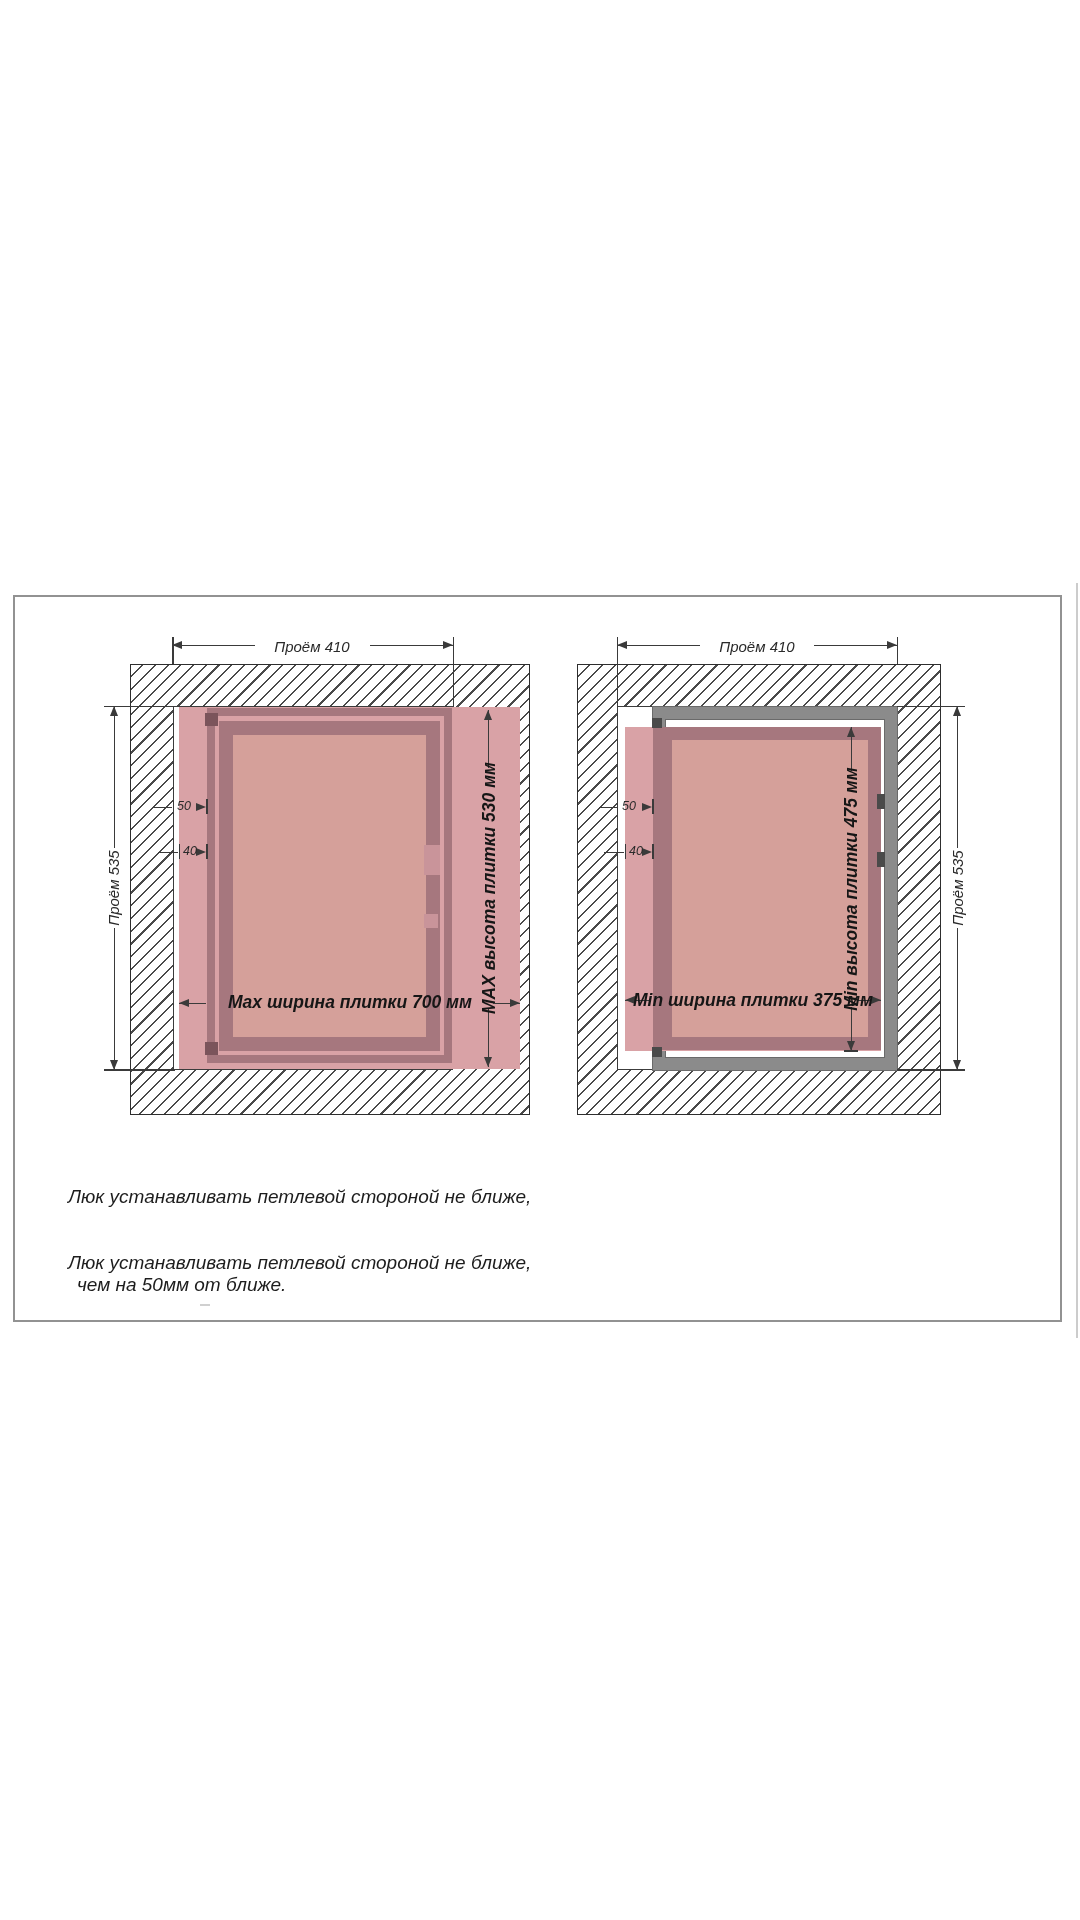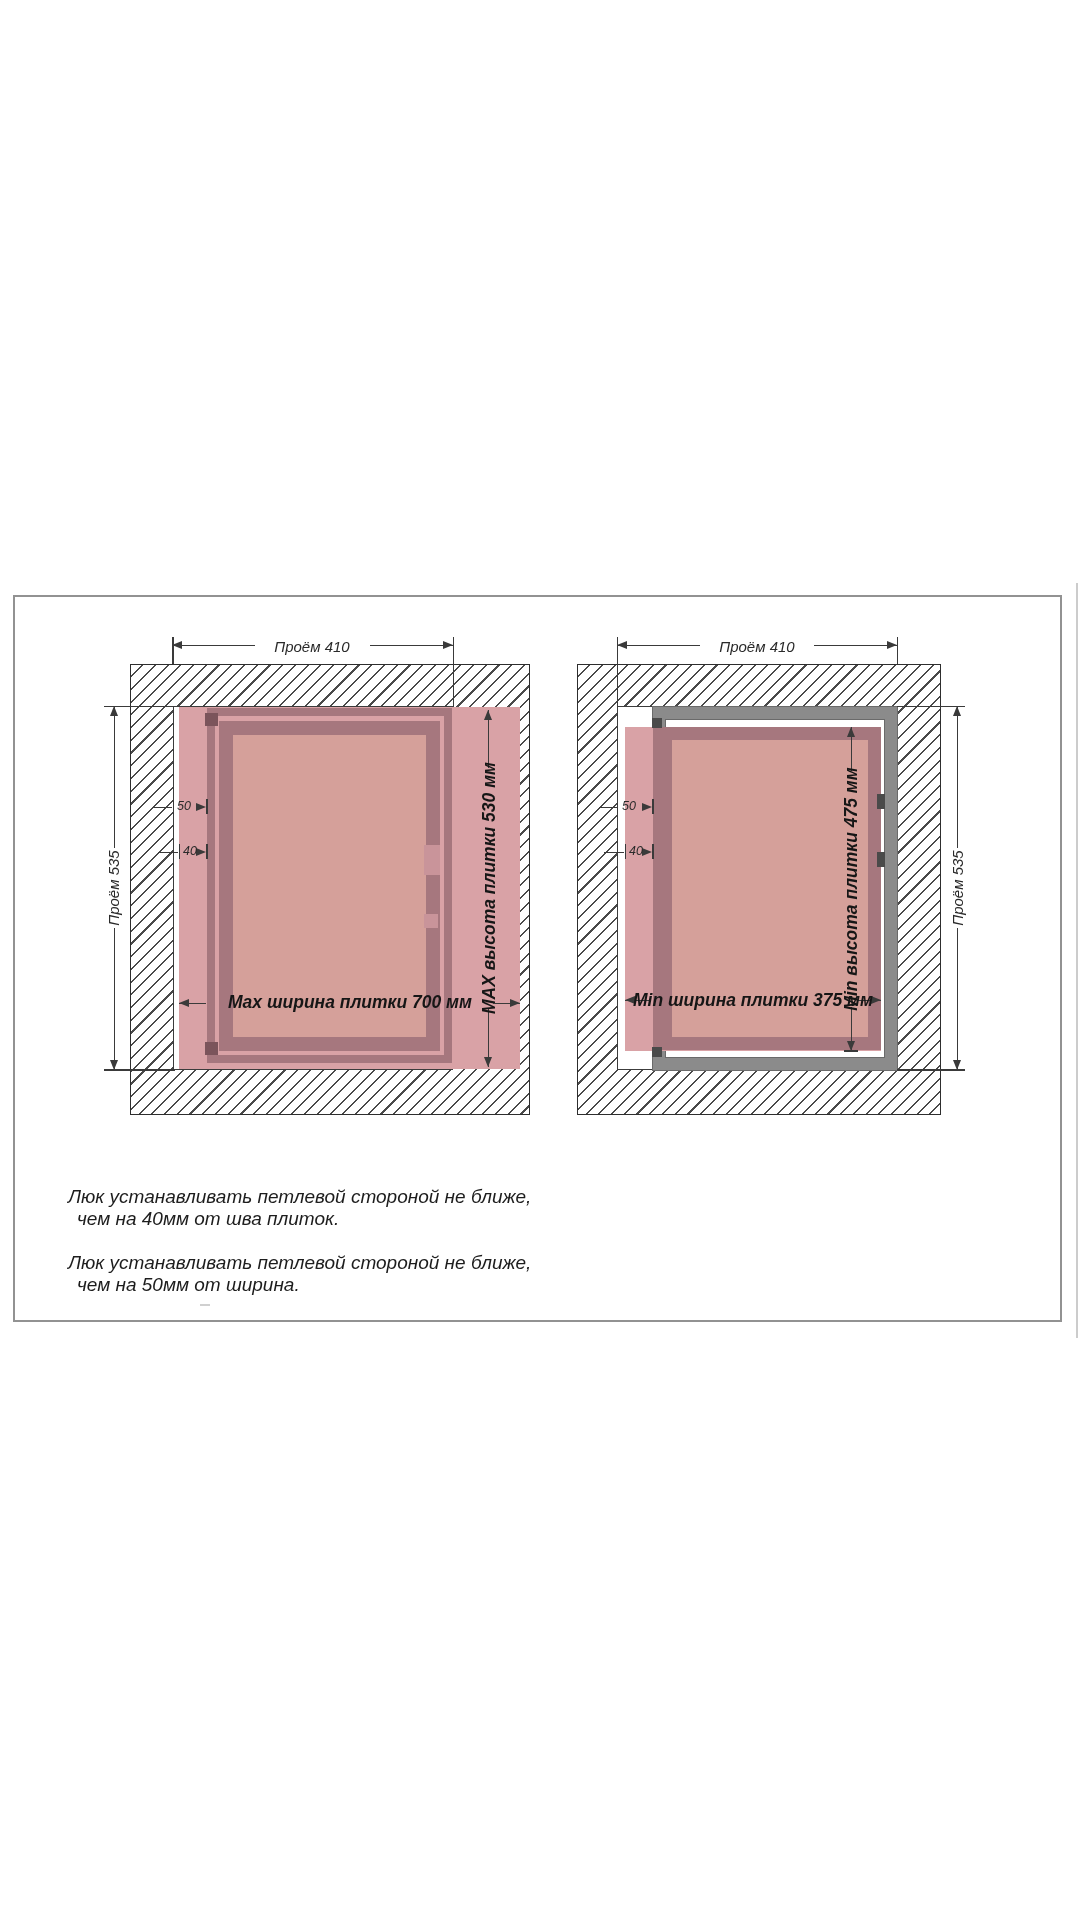--- a/index.html
+++ b/index.html
@@ -147,22 +147,21 @@
   <div class="hlabel dim-s" style="left:629px;top:806px">50</div>
 
   <div class="abs dl h" style="left:604px;top:851.5px;width:20px"></div>
   <div class="tk" style="left:624.5px;top:844px"></div>
   <div class="tk" style="left:652px;top:844px"></div>
   <div class="ar r" style="left:642px;top:848px"></div>
   <div class="hlabel dim-s" style="left:636px;top:851px">40</div>
 
   <div class="note" style="left:68px;top:1186px">
     <div class="l1">Люк устанавливать петлевой стороной не ближе,</div>
-    <div class="l2">чем на 40мм от шва плиток.</div>
   </div>
   <div class="note" style="left:68px;top:1252px">
     <div class="l1">Люк устанавливать петлевой стороной не ближе,</div>
-    <div class="l2">чем на 50мм от ширина.</div>
+    <div class="l2">чем на 50мм от ближе.</div>
   </div>
 
   <div class="abs artifact" style="left:200px;top:1304px;width:10px;height:2px"></div>
 
 </div>
 
 </body></html>

